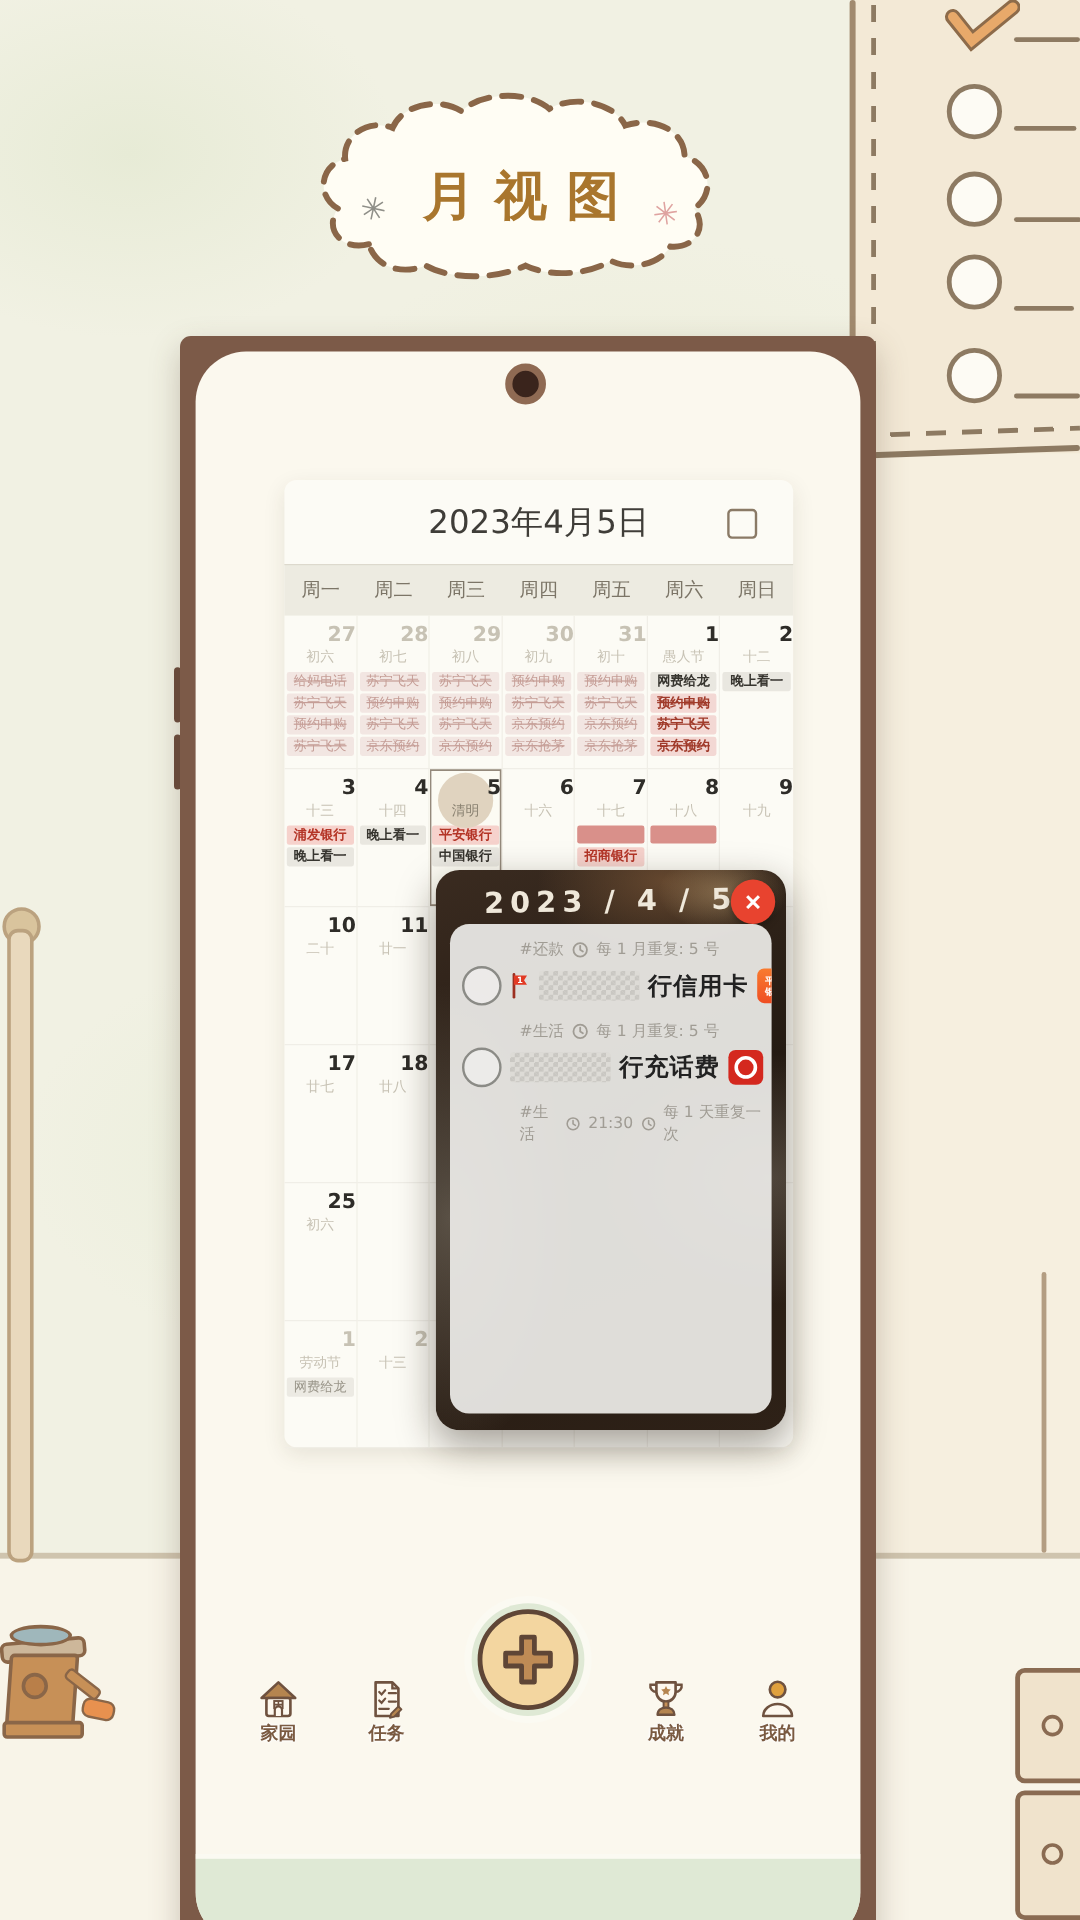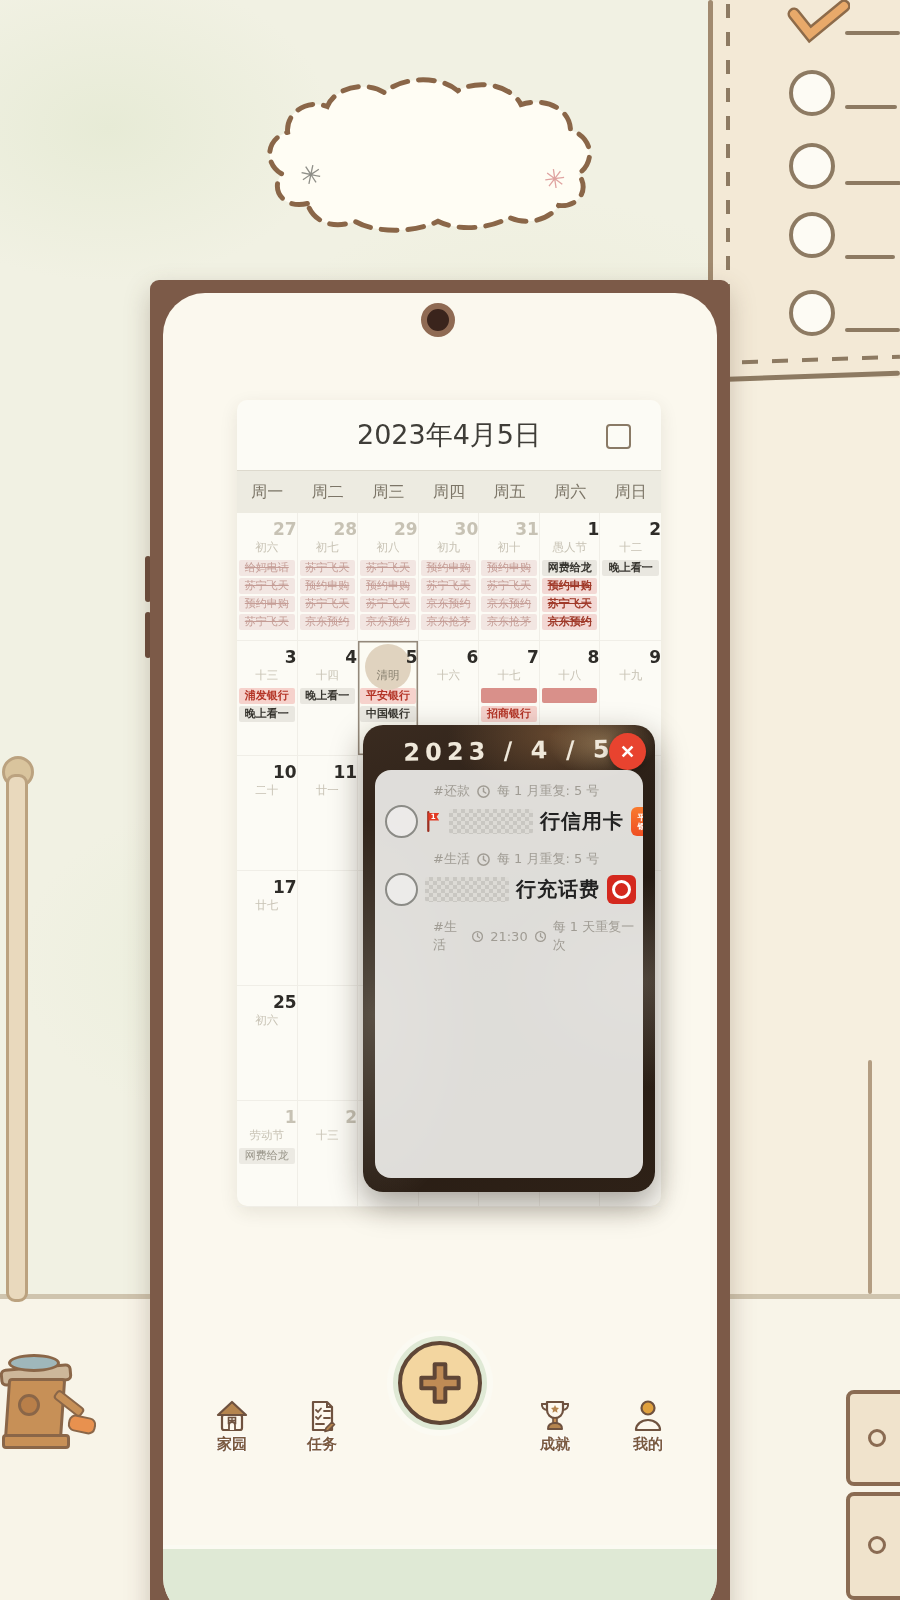--- a/index.html
+++ b/index.html
@@ -187,20 +187,21 @@
       <div class="g-knob"></div>
       <div class="g-base"></div>
   </div>
 
   <div class="abs cloud">
     <svg width="356" height="164" viewBox="0 0 360 160">
       <path d="M52,126 C28,132 14,112 26,96 C8,86 10,60 32,54 C30,34 52,20 72,28 C80,8 112,2 130,14 C146,-2 186,-4 204,12 C224,0 258,6 268,26 C292,18 318,30 318,52 C340,58 344,84 326,96 C338,112 326,130 306,128 C296,144 272,148 256,140 C236,152 204,154 184,144 C160,156 120,156 100,144 C80,152 58,146 52,126 Z" fill="#fffdf4" stroke="#8a6648" stroke-width="5" stroke-linecap="round" stroke-dasharray="16 11"></path>
     </svg>
     <span class="spark spark-l">✳</span>
     <span class="spark spark-r">✳</span>
+    <div class="cloud-text">月视图</div>
   </div>
 
   <div class="abs vol" style="top:556px"></div>
   <div class="abs vol" style="top:612px"></div>
   <div class="abs phone">
     <div class="screen">
       <div class="camera"></div>
 
       <div class="card">
         <div class="cal-header">
@@ -364,20 +365,25 @@
                 <div class="evts"></div>
               </div>
             </div>
             <div class="cal-row">
               <div class="cell ">
                 <div class="daynum">17</div>
                 <div class="lunar">廿七</div>
                 <div class="evts"></div>
               </div>
               <div class="cell ">
+                <div class="daynum">18</div>
+                <div class="lunar">廿八</div>
+                <div class="evts"></div>
+              </div>
+              <div class="cell ">
                 <div class="evts"></div>
               </div>
               <div class="cell ">
                 <div class="evts"></div>
               </div>
               <div class="cell ">
                 <div class="evts"></div>
               </div>
               <div class="cell ">
                 <div class="evts"></div>

